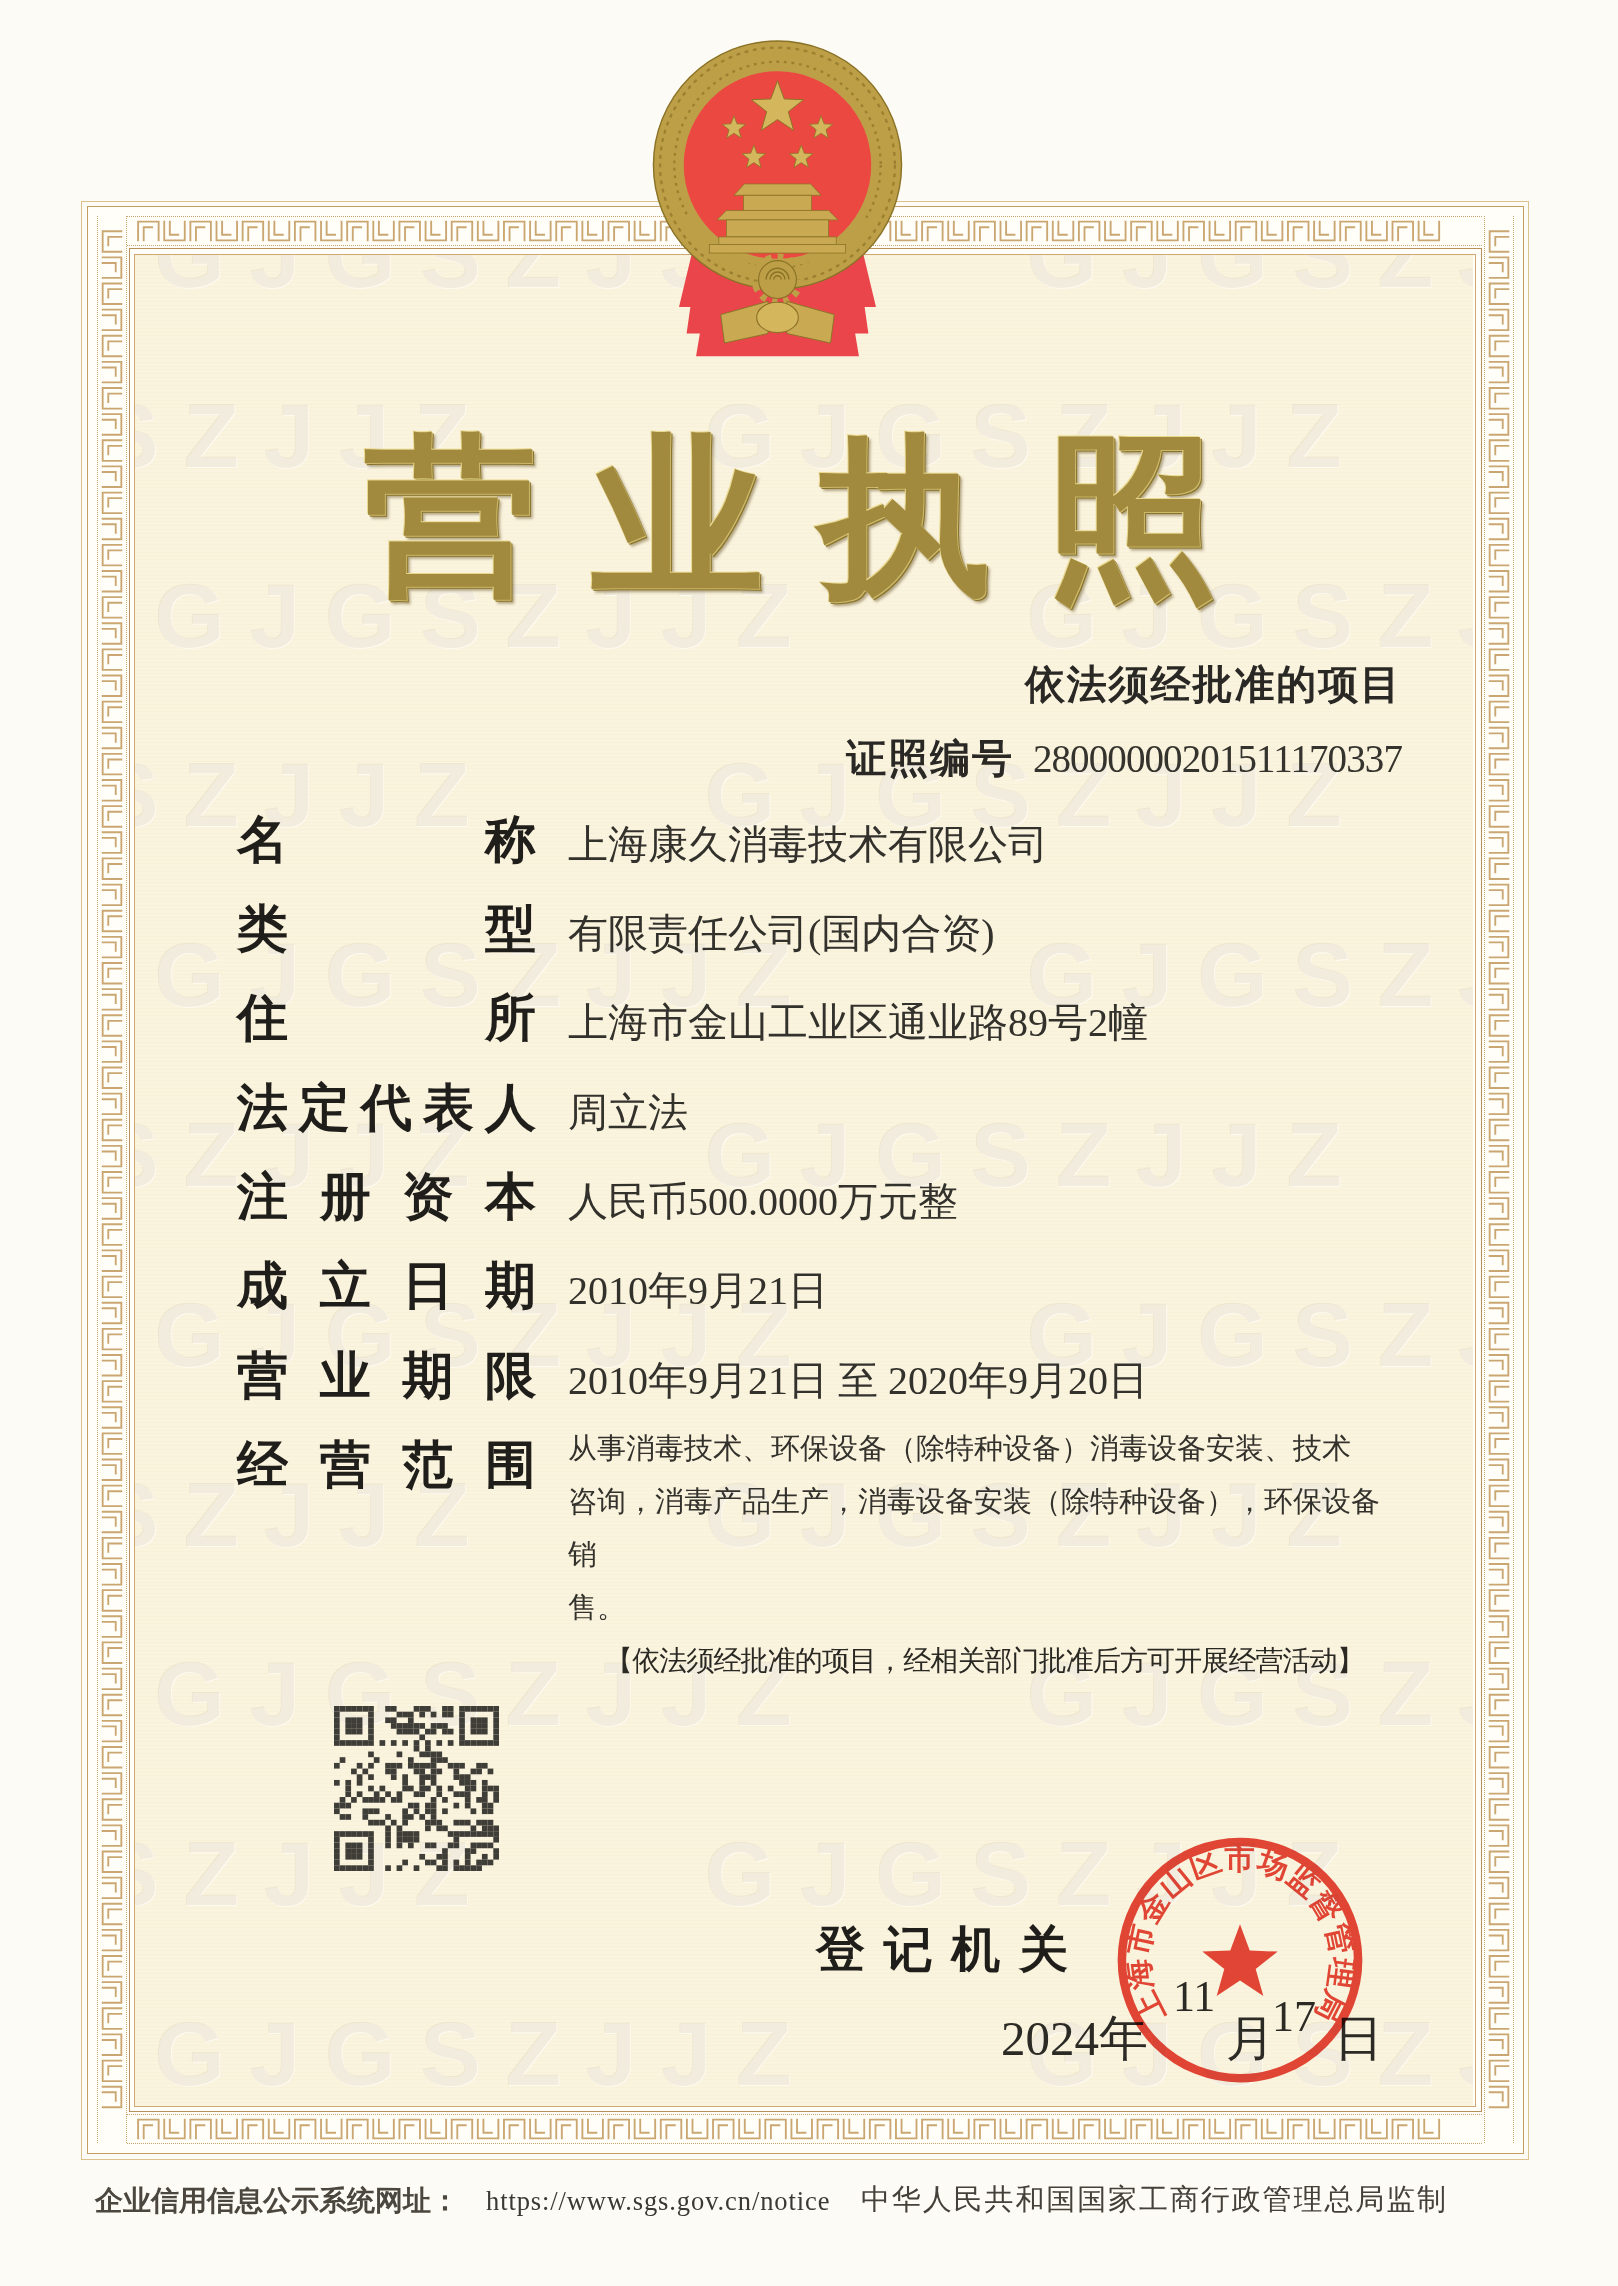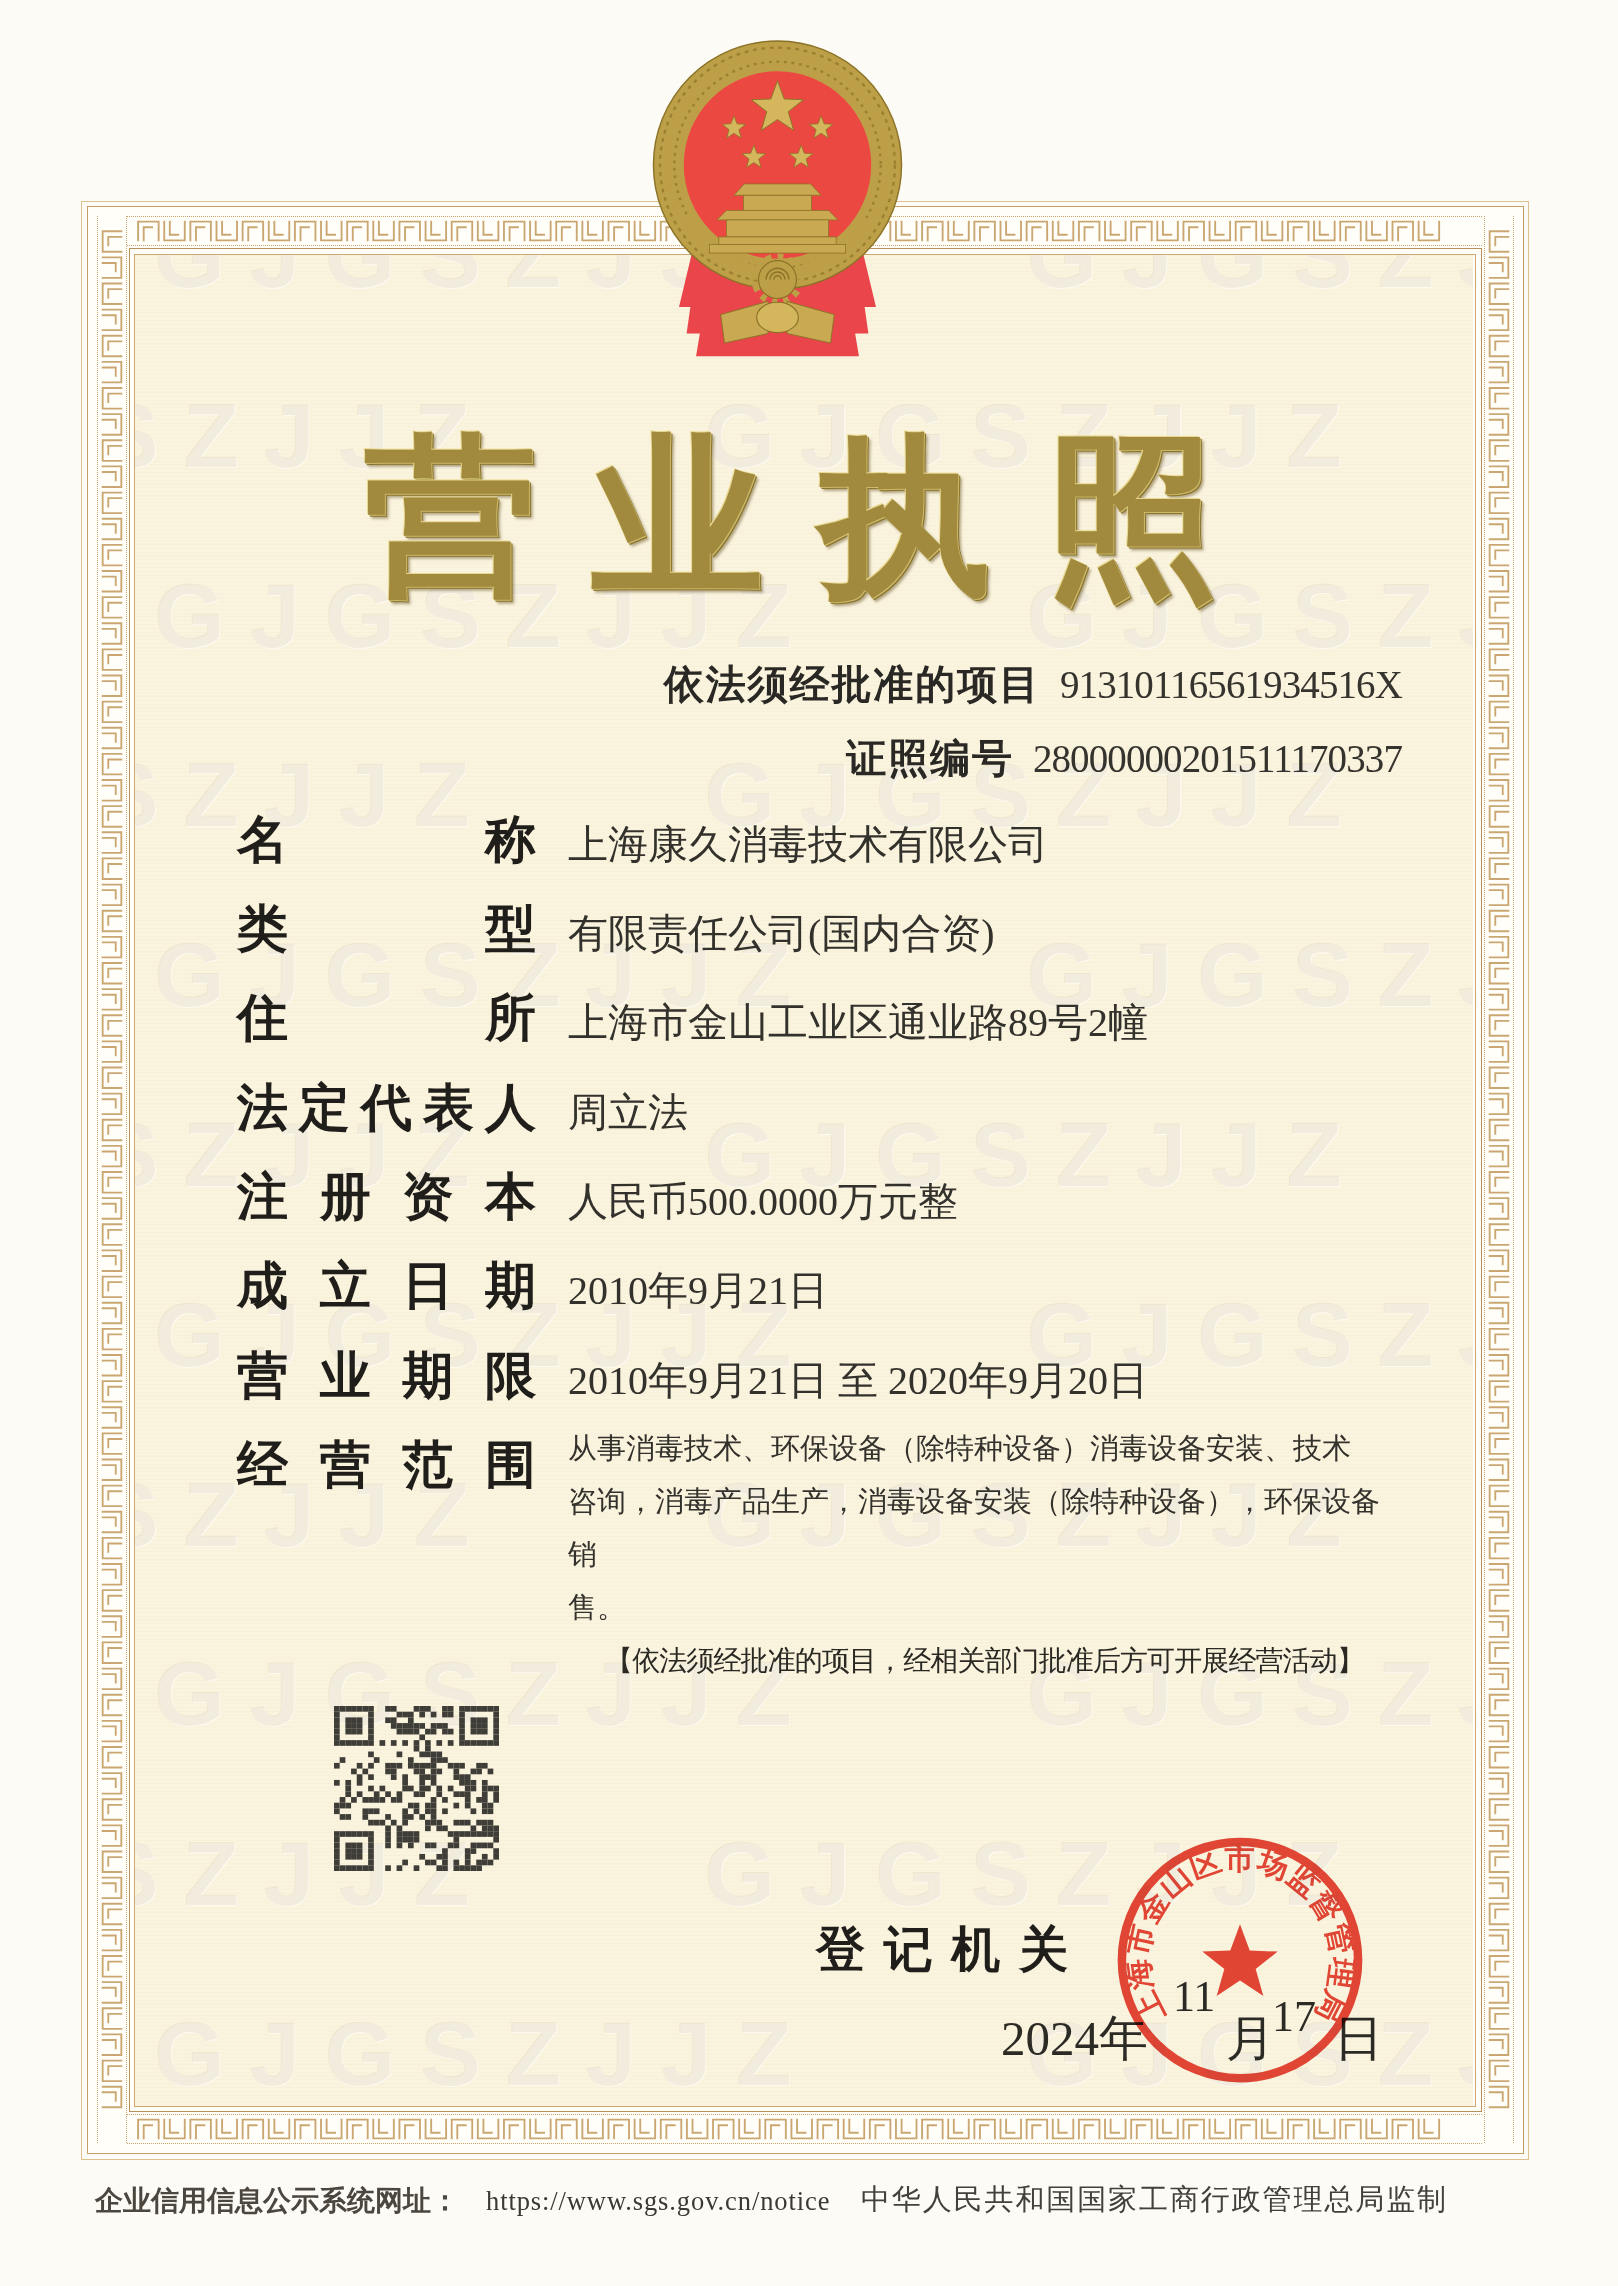--- a/index.html
+++ b/index.html
@@ -143,21 +143,20 @@
     <path d="M100 310 L150 296 L150 330 L104 340 Z" fill="#c9a952" stroke="#8a7226" stroke-width="1"></path>
     <path d="M220 310 L170 296 L170 330 L216 340 Z" fill="#c9a952" stroke="#8a7226" stroke-width="1"></path>
     <ellipse cx="160" cy="313" rx="22" ry="16" fill="#d4b65c" stroke="#8a7226" stroke-width="1.2"></ellipse>
   </svg>
 
   <div class="title">营业执照</div>
 
   <div class="credit-block">
     <div class="credit-row">
       <span class="credit-label">依法须经批准的项目</span>
-      <span class="credit-value">91310116561934516X</span>
     </div>
     <div class="credit-row">
       <span class="credit-label">证照编号</span>
       <span class="credit-value">28000000201511170337</span>
     </div>
   </div>
 
   <div class="frow" style="top:812px">
     <div class="flabel justify-chars">
         <span>名</span>

